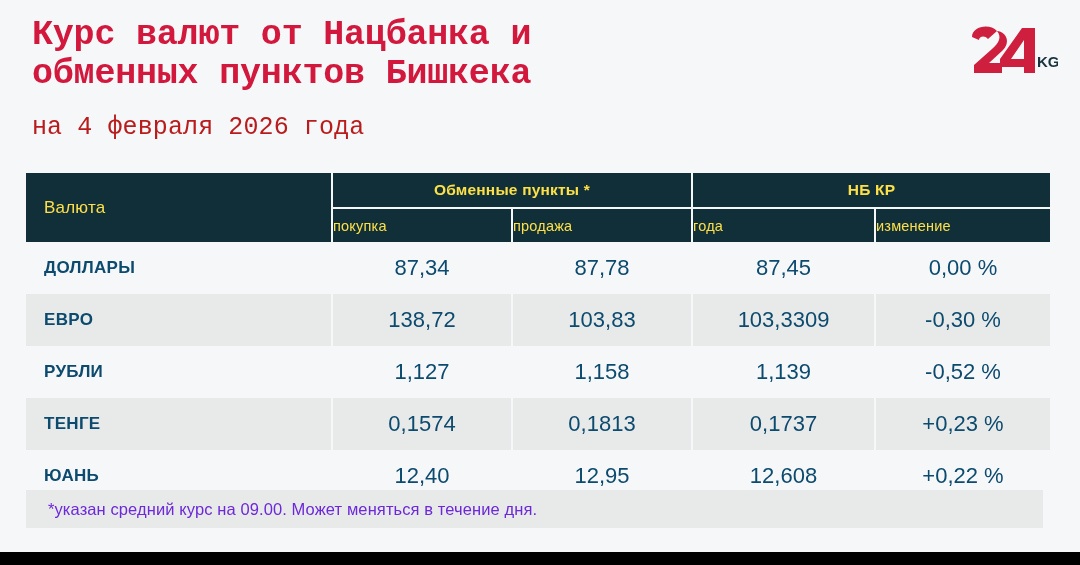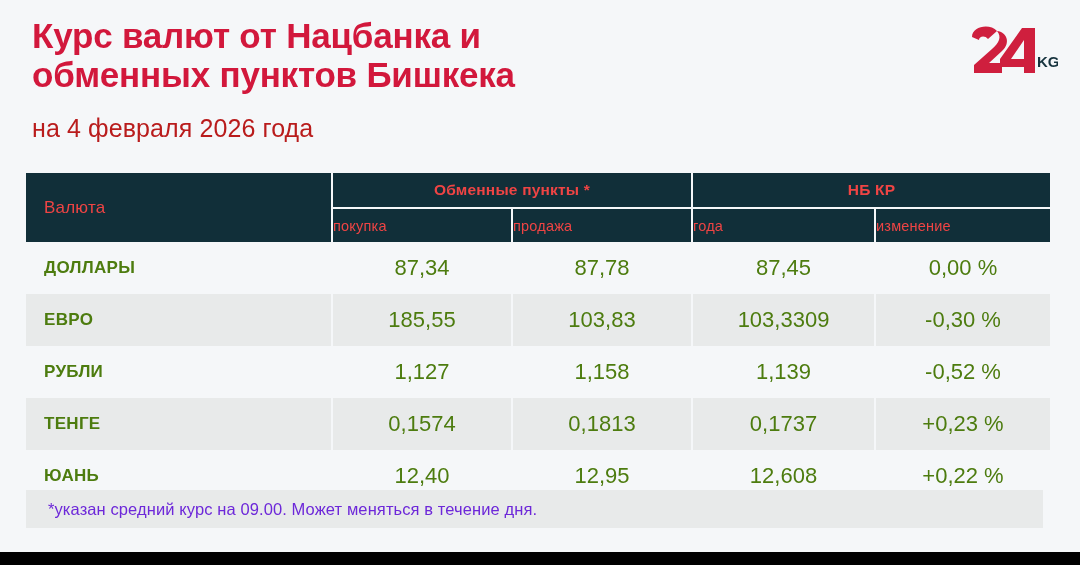--- a/index.html
+++ b/index.html
@@ -22,20 +22,21 @@
     background: #f5f7f9;
     box-sizing: border-box;
   }
 
   
   .header {
     position: absolute;
     left: 32px;
     top: 16px;
     right: 12px;
+    font-family: Liberation Mono, monospace;
   }
   .title {
     color: #d2183c;
     font-size: 35px;
     line-height: 39px;
     font-weight: bold;
     letter-spacing: -0.2px;
     margin: 0;
     max-width: 700px;
     white-space: pre-line;
@@ -72,21 +73,21 @@
     table-layout: fixed;
   }
   table.rates col.c-cur  { width: 306px; }
   table.rates col.c-buy  { width: 180px; }
   table.rates col.c-sell { width: 180px; }
   table.rates col.c-rate { width: 183px; }
   table.rates col.c-chg  { width: 175px; }
 
   thead th {
     background: #112f39;
-    color: #ef4444;
+    color: #fde047;
     font-weight: bold;
     padding: 0;
     border: none;
   }
   th.group-top {
     font-size: 15.5px;
     height: 34px;
     text-align: center;
     border-bottom: 2px solid #f5f7f9;
     letter-spacing: 0.2px;
@@ -104,21 +105,21 @@
     font-size: 17px;
     font-weight: normal;
     padding-left: 18px;
     letter-spacing: 0.2px;
   }
   th.sep-l { border-left: 2px solid #f5f7f9; }
 
   tbody td {
     height: 50px;
     font-size: 22px;
-    color: #4d7c0f;
+    color: #0c4a6e;
     text-align: center;
     border: none;
     border-left: 2px solid #f5f7f9;
     font-weight: normal;
   }
   tbody td.cur {
     text-align: left;
     padding-left: 18px;
     font-size: 17px;
     font-weight: bold;
@@ -206,21 +207,21 @@
       <tbody>
         <tr class="odd">
           <td class="cur">ДОЛЛАРЫ</td>
           <td>87,34</td>
           <td>87,78</td>
           <td>87,45</td>
           <td>0,00 %</td>
         </tr>
         <tr class="even">
           <td class="cur">ЕВРО</td>
-          <td>185,55</td>
+          <td>138,72</td>
           <td>103,83</td>
           <td>103,3309</td>
           <td>-0,30 %</td>
         </tr>
         <tr class="odd">
           <td class="cur">РУБЛИ</td>
           <td>1,127</td>
           <td>1,158</td>
           <td>1,139</td>
           <td>-0,52 %</td>

